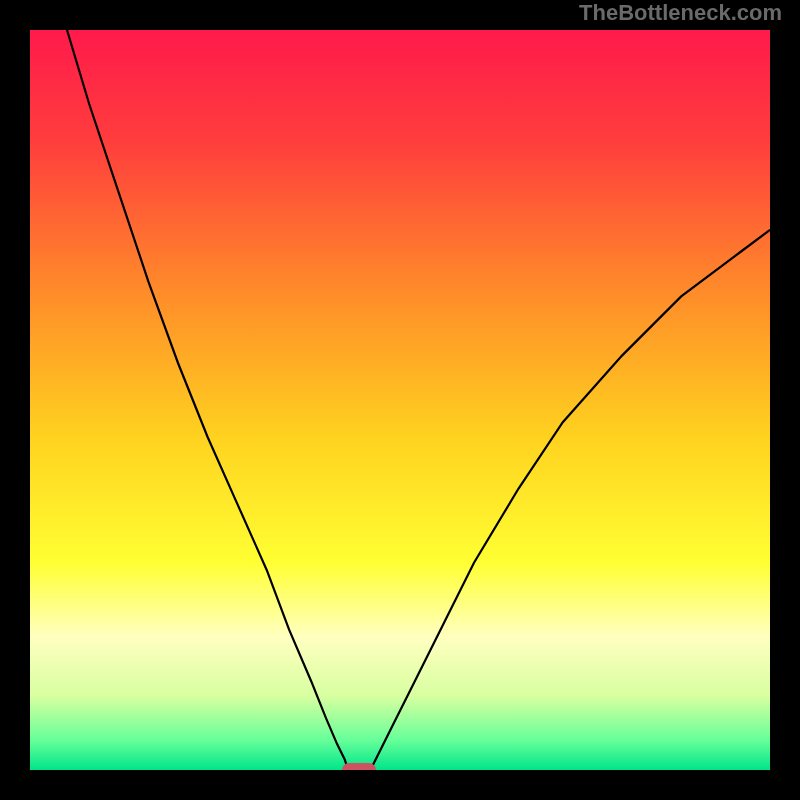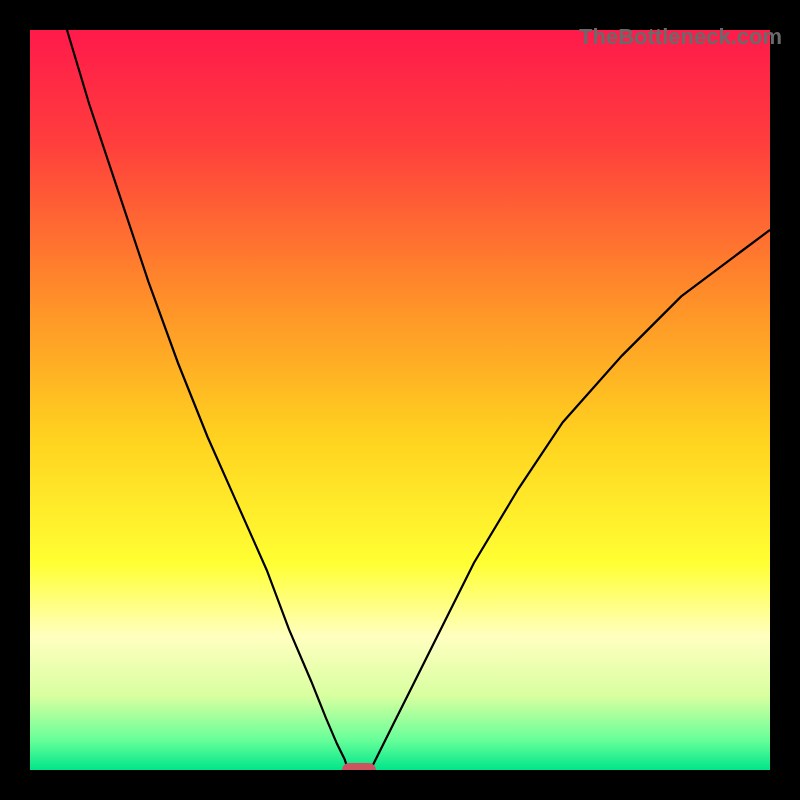--- a/index.html
+++ b/index.html
@@ -6,21 +6,21 @@
     margin: 0;
     padding: 0;
     width: 800px;
     height: 800px;
     background: #000;
     position: relative;
     font-family: Arial, sans-serif;
   }
   .watermark {
     position: absolute;
-    top: 24px;
+    top: 0;
     right: 18px;
     color: #6a6a6a;
     font-size: 22px;
     font-weight: bold;
     z-index: 10;
   }
   .plot-area {
     position: absolute;
     left: 30px;
     top: 30px;

